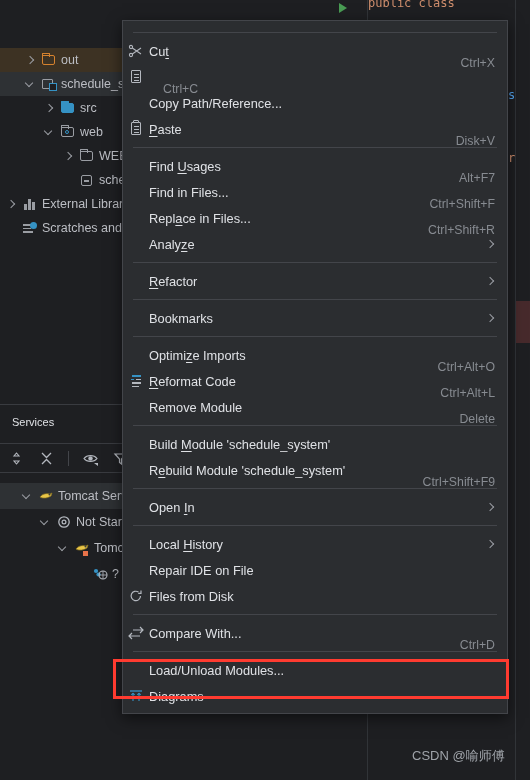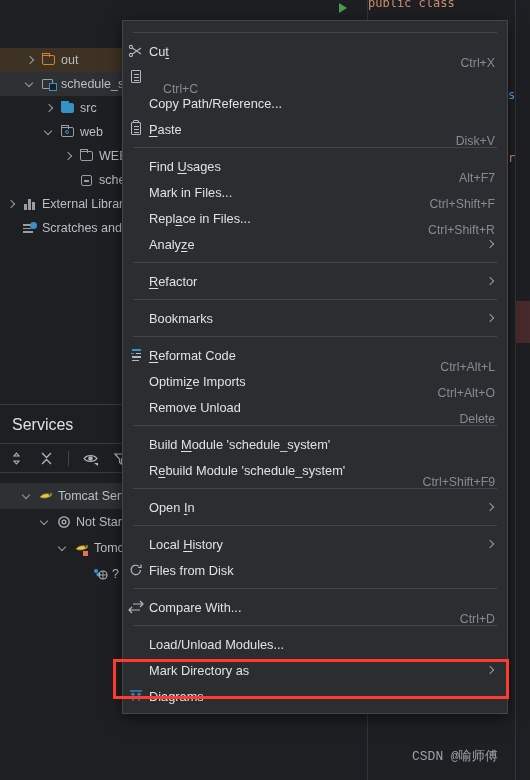--- a/index.html
+++ b/index.html
@@ -115,21 +115,21 @@
     border-radius:50%; background:#3592c4;
   }
 
   
   .services-pane {
     position: absolute; left: 0; top: 404px; width: 304px; height: 376px;
     background: #1e1f22; border-top: 1px solid #393b40;
   }
   .services-title {
     position: absolute; left: 12px; top: 11px;
-    font-size: 16px; color: #dfe1e5;
+    font-size: 11px; color: #dfe1e5;
   }
   .services-toolbar {
     position: absolute; left: 0; top: 38px; width: 304px; height: 30px;
     border-top: 1px solid #393b40; border-bottom: 1px solid #393b40;
     display: flex; align-items: center; padding-left: 8px; gap: 13px;
   }
   .tb-ic { width: 17px; height: 17px; position: relative; }
   .sep-v { width: 1px; height: 15px; background: #43454a; }
   .svc-row {
     position: absolute; left: 0; width: 304px; height: 26px;
@@ -190,21 +190,21 @@
   
   .annot-box {
     position: absolute; left: 113px; top: 659px; width: 396px; height: 40px;
     border: 3px solid #ff3b30; pointer-events: none;
   }
 
   
   .watermark {
     position: absolute; left: 412px; top: 747px;
     color: #9fa3a9; font-size: 13px;
-    font-family: Liberation Mono, monospace;
+    font-family: Liberation Sans, sans-serif;
   }
 </style>
 </head>
 <body>
 
 <div id="root">
 
   <div class="editor-pane">
     <div class="editor-sep" style="left:0px;"></div>
     <div class="run-arrow" style="left:36px; top:3px;"></div>
@@ -431,21 +431,21 @@
           <span class="mi-short">Disk+V</span>
         </div>
         <div class="m-sep"></div>
         <div class="mi">
           <span class="mi-icon"></span>
           <span class="mi-label">Find <u>U</u>sages</span>
           <span class="mi-short">Alt+F7</span>
         </div>
         <div class="mi">
           <span class="mi-icon"></span>
-          <span class="mi-label">Mark in Files...</span>
+          <span class="mi-label">Find in Files...</span>
           <span class="mi-short">Ctrl+Shift+F</span>
         </div>
         <div class="mi">
           <span class="mi-icon"></span>
           <span class="mi-label">Repl<u>a</u>ce in Files...</span>
           <span class="mi-short">Ctrl+Shift+R</span>
         </div>
         <div class="mi">
           <span class="mi-icon"></span>
           <span class="mi-label">Analy<u>z</u>e</span>
@@ -457,41 +457,41 @@
           <span class="mi-label"><u>R</u>efactor</span>
           <span class="mi-arrow"></span>
         </div>
         <div class="m-sep"></div>
         <div class="mi">
           <span class="mi-icon"></span>
           <span class="mi-label">Bookmarks</span>
           <span class="mi-arrow"></span>
         </div>
         <div class="m-sep"></div>
+        <div class="mi">
+          <span class="mi-icon"></span>
+          <span class="mi-label">Optimi<u>z</u>e Imports</span>
+          <span class="mi-short">Ctrl+Alt+O</span>
+        </div>
         <div class="mi">
           <span class="mi-icon">
             <span class="i-reformat">
               <i class="blue" style="top:2px;width:9px"></i>
               <i style="top:5.5px;width:5px;left:8px"></i>
               <i style="top:9px;width:9px"></i>
               <i style="top:12.5px;width:7px"></i>
               <i class="blue" style="top:5.5px;width:3px;left:3px"></i>
             </span>
           </span>
           <span class="mi-label"><u>R</u>eformat Code</span>
           <span class="mi-short">Ctrl+Alt+L</span>
         </div>
         <div class="mi">
           <span class="mi-icon"></span>
-          <span class="mi-label">Optimi<u>z</u>e Imports</span>
-          <span class="mi-short">Ctrl+Alt+O</span>
-        </div>
-        <div class="mi">
-          <span class="mi-icon"></span>
-          <span class="mi-label">Remove Unload</span>
+          <span class="mi-label">Remove Module</span>
           <span class="mi-short">Delete</span>
         </div>
         <div class="m-sep"></div>
         <div class="mi">
           <span class="mi-icon"></span>
           <span class="mi-label">Build <u>M</u>odule 'schedule_system'</span>
         </div>
         <div class="mi">
           <span class="mi-icon"></span>
           <span class="mi-label">R<u>e</u>build Module 'schedule_system'</span>
@@ -501,20 +501,24 @@
         <div class="mi">
           <span class="mi-icon"></span>
           <span class="mi-label">Open <u>I</u>n</span>
           <span class="mi-arrow"></span>
         </div>
         <div class="m-sep"></div>
         <div class="mi">
           <span class="mi-icon"></span>
           <span class="mi-label">Local <u>H</u>istory</span>
           <span class="mi-arrow"></span>
+        </div>
+        <div class="mi">
+          <span class="mi-icon"></span>
+          <span class="mi-label">Repair IDE on File</span>
         </div>
         <div class="mi">
           <span class="mi-icon">
             <span class="i-reload"><svg width="16" height="16" viewBox="0 0 16 16">
                 <path d="M12.5 8 A4.7 4.7 0 1 1 10.5 4.1" fill="none" stroke="#b4b8bf" stroke-width="1.2"></path>
                 <path d="M13 2.5 L13 5.3 L10.2 5.3" fill="none" stroke="#b4b8bf" stroke-width="1.2"></path>
               </svg></span>
           </span>
           <span class="mi-label">Files from Disk</span>
         </div>
@@ -526,25 +530,20 @@
                 <path d="M15 5 H5 M12 2 L15 5 L12 8" fill="none" stroke="#b4b8bf" stroke-width="1.2"></path>
               </svg></span>
           </span>
           <span class="mi-label">Compare With...</span>
           <span class="mi-short">Ctrl+D</span>
         </div>
         <div class="m-sep"></div>
         <div class="mi">
           <span class="mi-icon"></span>
           <span class="mi-label">Load/Unload Modules...</span>
-        </div>
-        <div class="mi">
-          <span class="mi-icon"></span>
-          <span class="mi-label">Mark Directory as</span>
-          <span class="mi-arrow"></span>
         </div>
         <div class="mi">
           <span class="mi-icon">
             <span class="i-diagram"><svg width="16" height="16" viewBox="0 0 16 16">
                 <path d="M2 3 H14" stroke="#3592c4" stroke-width="1.3"></path>
                 <path d="M5 13 V5 M5 5 L3.3 7 M5 5 L6.7 7" stroke="#3592c4" stroke-width="1.1" fill="none"></path>
                 <path d="M11 13 V5 M11 5 L9.3 7 M11 5 L12.7 7" stroke="#3592c4" stroke-width="1.1" fill="none"></path>
               </svg></span>
           </span>
           <span class="mi-label">Diagrams</span>

